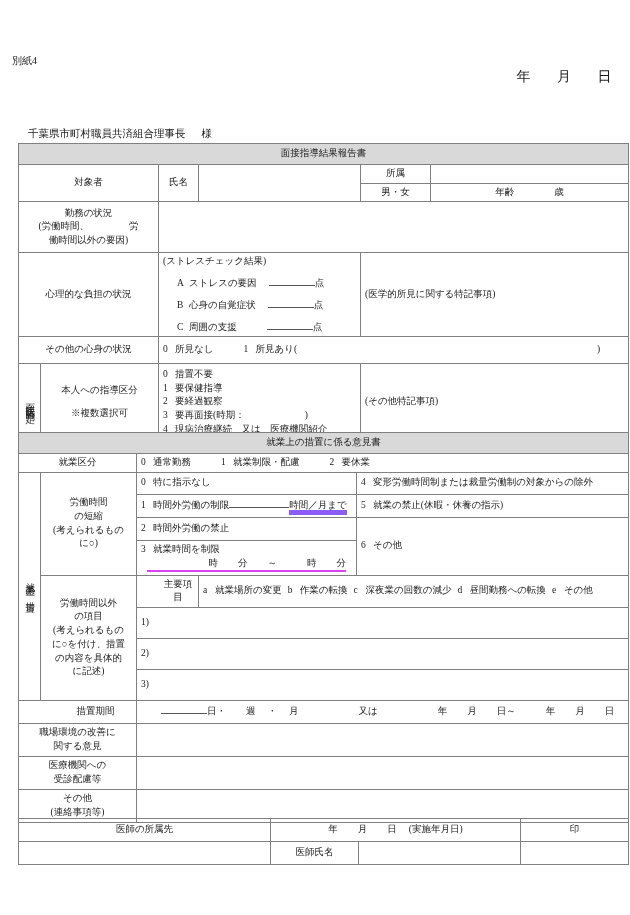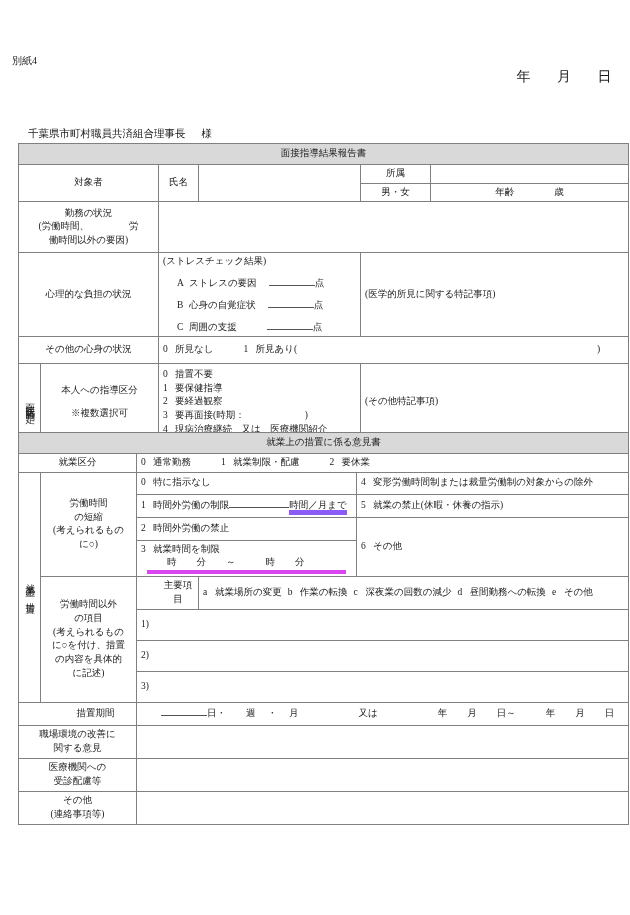--- a/index.html
+++ b/index.html
@@ -273,21 +273,21 @@
         <td colspan="2" style="height:18px;">
           <span class="num">2</span><span>時間外労働の禁止</span>
         </td>
         <td rowspan="2" class="top">
           <span class="num">6</span><span>その他</span>
         </td>
       </tr>
       <tr>
         <td colspan="2" class="top" style="height:30px;">
           <div><span class="num">3</span><span>就業時間を制限</span></div>
-          <div style="text-align:left;border-bottom:4px solid #d946ef;margin:0 6px;">
+          <div style="text-align:right;border-bottom:2px solid #d946ef;margin:0 6px;">
             <span class="sp20"></span><span>時</span><span class="sp20"></span><span>分</span><span class="sp20"></span><span>～</span><span class="sp30"></span><span>時</span><span class="sp20"></span><span>分</span>
           </div>
         </td>
       </tr>
 
       <tr>
         <td class="ctr mid" rowspan="4">
           <div>労働時間以外</div>
           <div>の項目</div>
           <div>(考えられるもの</div>
@@ -348,16 +348,29 @@
   </table>
 
   <table class="form" style="top:818px;">
     <colgroup>
       <col style="width:252px">
       <col style="width:88px">
       <col style="width:162px">
       <col style="width:108px">
     </colgroup>
     <tbody>
+      <tr>
+        <td class="ctr" style="height:18px;">医師の所属先</td>
+        <td class="ctr" colspan="2">
+          <span>年</span><span class="sp20"></span><span>月</span><span class="sp20"></span><span>日</span><span class="sp12"></span><span>(実施年月日)</span>
+        </td>
+        <td class="ctr">印</td>
+      </tr>
+      <tr>
+        <td class="blank" style="height:18px;"></td>
+        <td class="ctr">医師氏名</td>
+        <td class="blank"></td>
+        <td class="blank"></td>
+      </tr>
     </tbody>
   </table>
 
 </div>
 
 </body></html>

